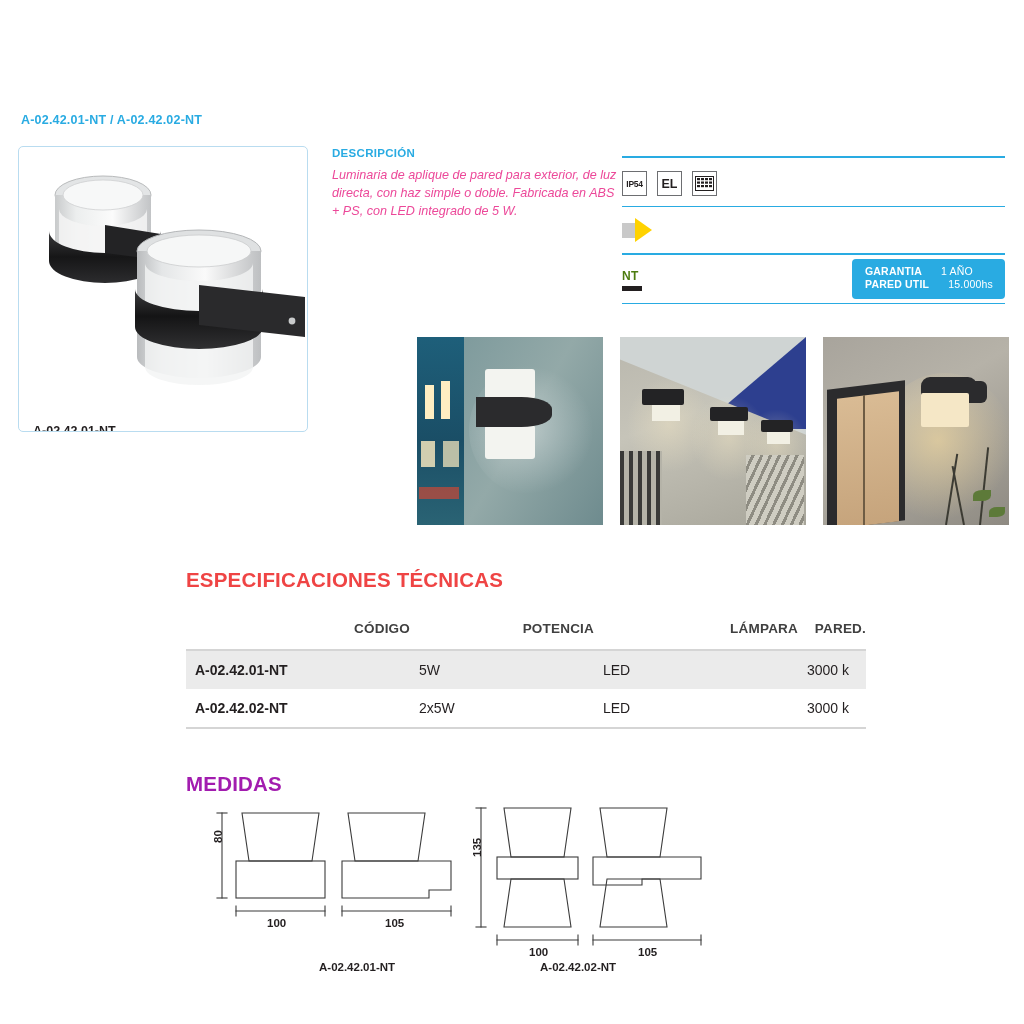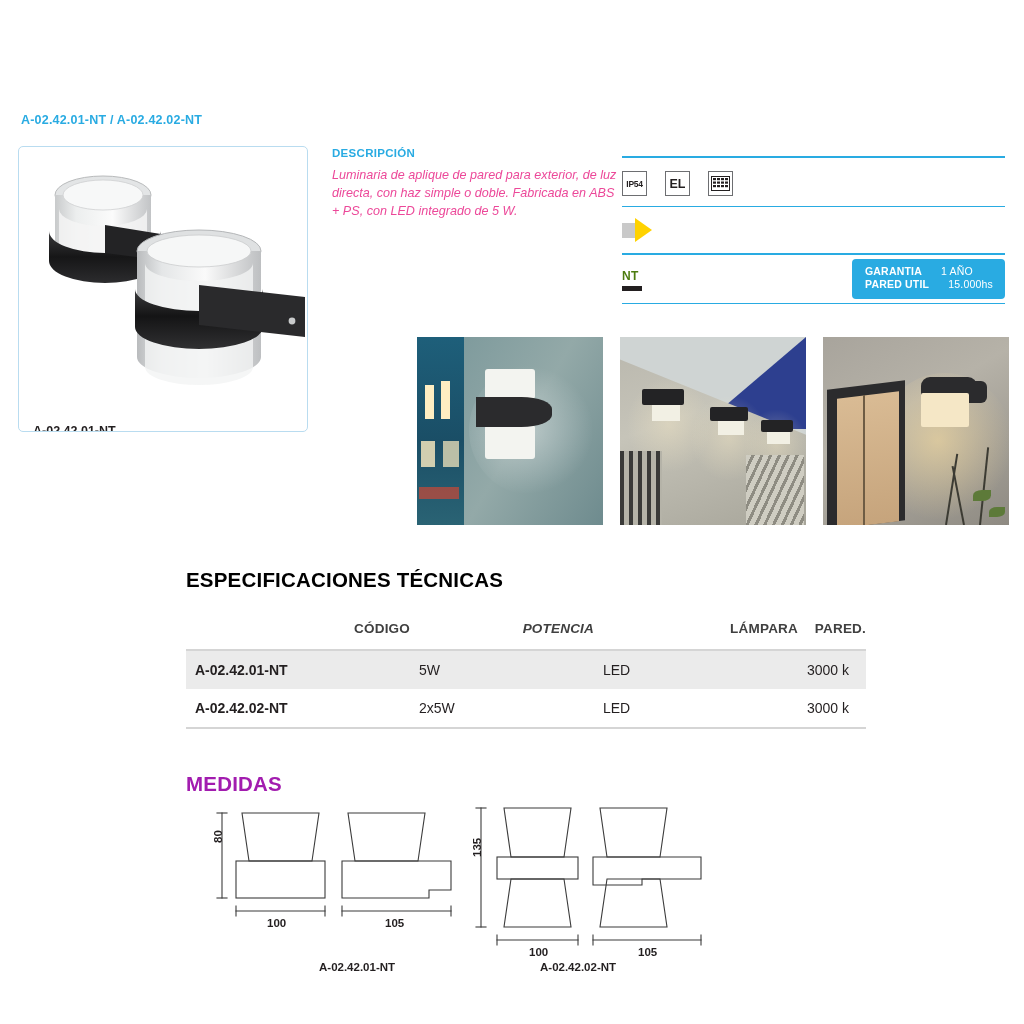--- a/index.html
+++ b/index.html
@@ -42,21 +42,21 @@
   }
   .desc-b{
     position:absolute;left:332px;top:166px;width:290px;font-size:12.6px;
     line-height:18px;color:#ec4899;font-style:italic;
   }
 
   
   .rstack{position:absolute;left:622px;top:156px;width:383px;}
   .rrule{height:1.6px;background:#29abe2;width:100%;}
   .rrow{position:relative;}
-  .rrow1{height:44px;display:flex;align-items:center;gap:18px;padding-top:4px;}
+  .rrow1{height:44px;display:flex;align-items:center;gap:10px;padding-top:4px;}
   .rrow2{height:46px;display:flex;align-items:center;}
   .rrow3{height:48px;display:flex;align-items:center;justify-content:space-between;}
 
   .sqicon{
     width:25px;height:25px;border:1.3px solid #6d6e71;background:#fff;
     display:flex;align-items:center;justify-content:center;
     font-size:10px;font-weight:bold;color:#231f20;box-sizing:border-box;
   }
   .sqicon.ip{font-size:8.5px;letter-spacing:-.3px;}
   .sqicon.el{font-size:12.5px;}
@@ -115,36 +115,36 @@
   .t3 .door{position:absolute;left:14px;top:58px;width:62px;height:130px;background:linear-gradient(180deg,#d9bb94,#c6a47c);transform:skewY(-7deg);}
   .t3 .doorline{position:absolute;left:40px;top:58px;width:2px;height:130px;background:#6e5c44;transform:skewY(-7deg);}
   .t3 .lamp3b{position:absolute;background:#2b2b2d;}
   .t3 .lens3{position:absolute;background:#f5e7c6;border-radius:2px;}
   .t3 .stem{position:absolute;background:#3c3b33;transform-origin:bottom center;}
   .t3 .leaf{position:absolute;background:#5d7a39;border-radius:50% 0 50% 0;}
 
   
   .spec-h{
     position:absolute;left:186px;top:568px;font-size:20.5px;font-weight:bold;
-    color:#000000;letter-spacing:.2px;
+    color:#ef4444;letter-spacing:.2px;
   }
   .tbl{position:absolute;left:186px;top:615px;width:680px;}
   .tbl table{border-collapse:collapse;width:100%;table-layout:fixed;}
   .tbl th{
     text-align:right;font-size:13.5px;font-weight:bold;color:#404040;
     padding:6px 0 13px 9px;letter-spacing:.2px;
   }
   .tbl td{
     font-size:14px;color:#231f20;padding:11px 0 11px 9px;font-weight:bold;
   }
   .tbl td.plain{font-weight:normal;}
   .tbl tr.hdr{border-bottom:2.2px solid #d5d5d5;}
   .tbl tr.alt{background:#ebebeb;}
   .tbl tr.r2{border-bottom:2.2px solid #d5d5d5;}
-  .col1{width:215px;} .col2{width:175px;font-style:italic;} .col3{width:195px;}
+  .col1{width:215px;} .col2{width:175px;} .col3{width:195px;}
 
   
   .med-h{
     position:absolute;left:186px;top:772px;font-size:20.5px;font-weight:bold;
     color:#a21caf;letter-spacing:.2px;
   }
   .drawings{position:absolute;left:186px;top:795px;width:700px;height:195px;}
   .dlabel{
     position:absolute;font-size:11.5px;font-weight:bold;color:#231f20;
   }

